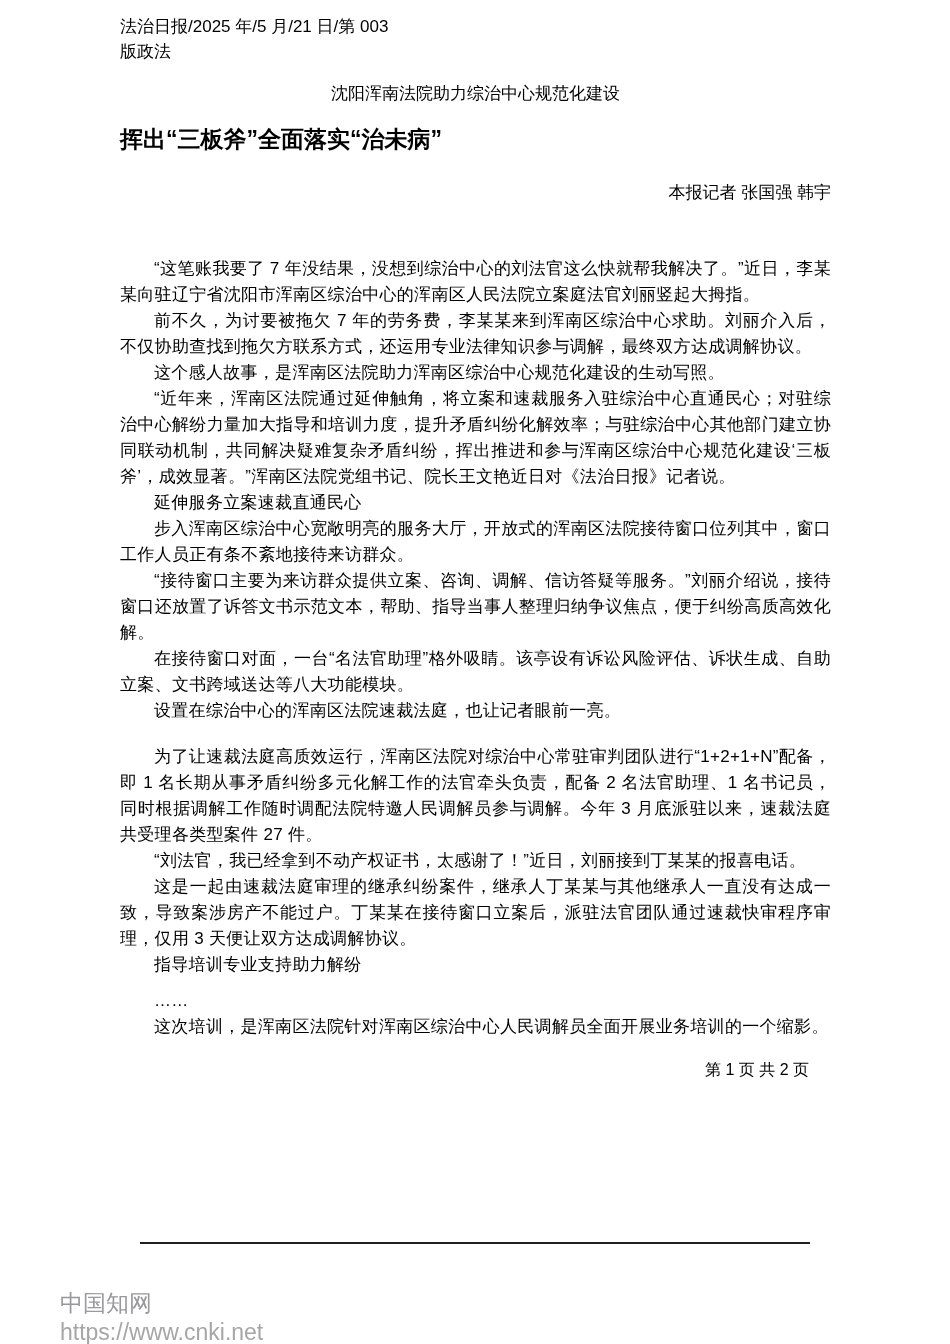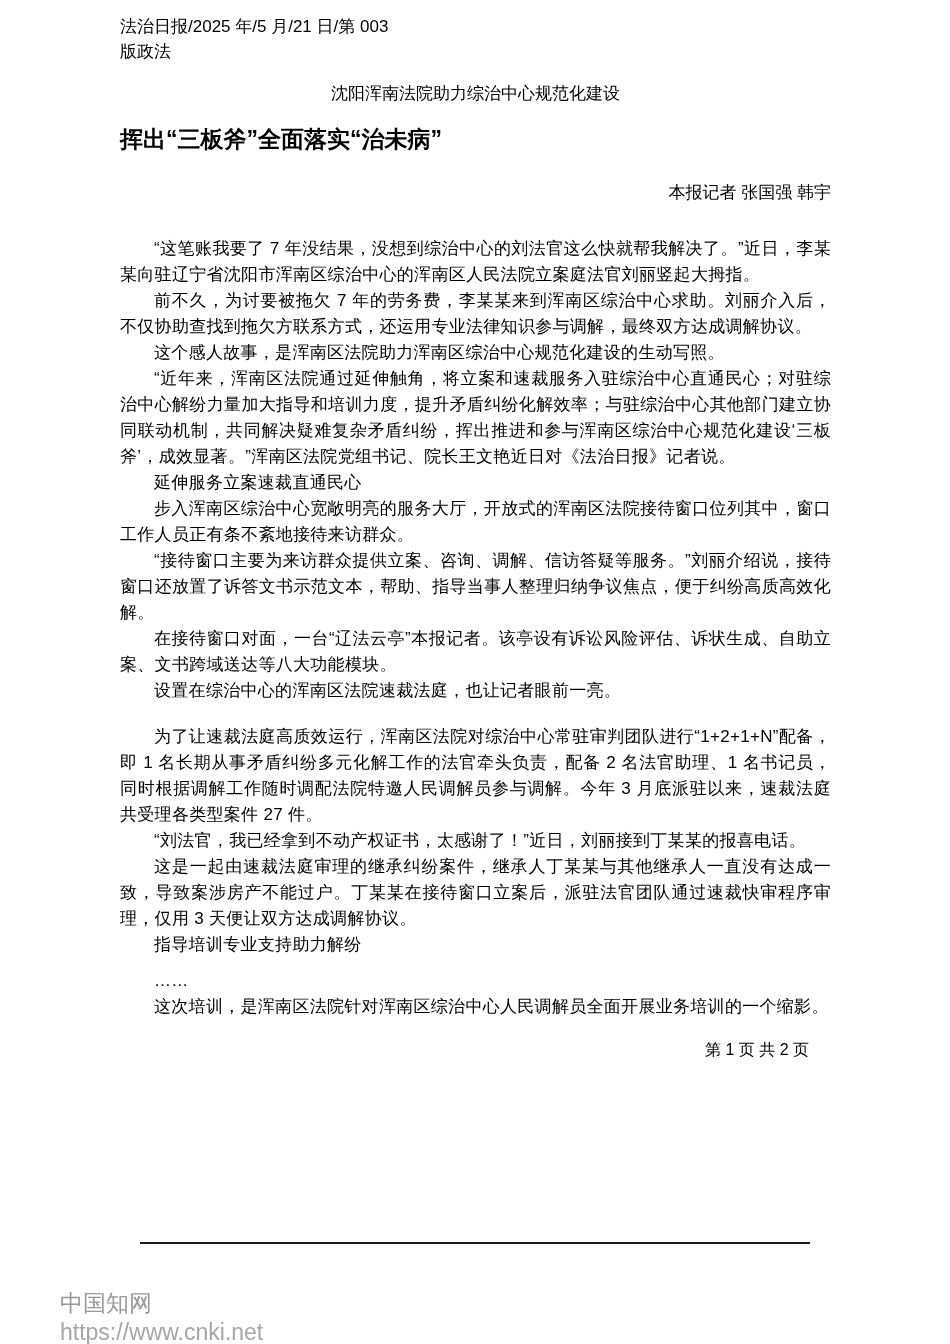--- a/index.html
+++ b/index.html
@@ -43,21 +43,21 @@
     line-height: 30px;
     margin: 20px 0 0 0;
   }
   .byline {
     text-align: right;
     font-size: 17px;
     line-height: 22px;
     margin: 28px 0 0 0;
   }
   .body {
-    margin-top: 32px;
+    margin-top: 52px;
   }
   .body p {
     margin: 0;
     font-size: 17px;
     line-height: 26px;
     text-indent: 2em;
     text-align: justify;
     letter-spacing: 0.3px;
   }
   .body p.gap-large { margin-top: 20px; }
@@ -111,21 +111,21 @@
     <div class="title">挥出“三板斧”全面落实“治未病”</div>
     <div class="byline">本报记者 张国强 韩宇</div>
     <div class="body">
         <p>“这笔账我要了 7 年没结果，没想到综治中心的刘法官这么快就帮我解决了。”近日，李某某向驻辽宁省沈阳市浑南区综治中心的浑南区人民法院立案庭法官刘丽竖起大拇指。</p>
         <p>前不久，为讨要被拖欠 7 年的劳务费，李某某来到浑南区综治中心求助。刘丽介入后，不仅协助查找到拖欠方联系方式，还运用专业法律知识参与调解，最终双方达成调解协议。</p>
         <p>这个感人故事，是浑南区法院助力浑南区综治中心规范化建设的生动写照。</p>
         <p>“近年来，浑南区法院通过延伸触角，将立案和速裁服务入驻综治中心直通民心；对驻综治中心解纷力量加大指导和培训力度，提升矛盾纠纷化解效率；与驻综治中心其他部门建立协同联动机制，共同解决疑难复杂矛盾纠纷，挥出推进和参与浑南区综治中心规范化建设‘三板斧’，成效显著。”浑南区法院党组书记、院长王文艳近日对《法治日报》记者说。</p>
         <p>延伸服务立案速裁直通民心</p>
         <p>步入浑南区综治中心宽敞明亮的服务大厅，开放式的浑南区法院接待窗口位列其中，窗口工作人员正有条不紊地接待来访群众。</p>
         <p>“接待窗口主要为来访群众提供立案、咨询、调解、信访答疑等服务。”刘丽介绍说，接待窗口还放置了诉答文书示范文本，帮助、指导当事人整理归纳争议焦点，便于纠纷高质高效化解。</p>
-        <p>在接待窗口对面，一台“辽法云亭”本报记者。该亭设有诉讼风险评估、诉状生成、自助立案、文书跨域送达等八大功能模块。</p>
+        <p>在接待窗口对面，一台“名法官助理”格外吸睛。该亭设有诉讼风险评估、诉状生成、自助立案、文书跨域送达等八大功能模块。</p>
         <p>设置在综治中心的浑南区法院速裁法庭，也让记者眼前一亮。</p>
         <p class="gap-large">为了让速裁法庭高质效运行，浑南区法院对综治中心常驻审判团队进行“1+2+1+N”配备，即 1 名长期从事矛盾纠纷多元化解工作的法官牵头负责，配备 2 名法官助理、1 名书记员，同时根据调解工作随时调配法院特邀人民调解员参与调解。今年 3 月底派驻以来，速裁法庭共受理各类型案件 27 件。</p>
         <p>“刘法官，我已经拿到不动产权证书，太感谢了！”近日，刘丽接到丁某某的报喜电话。</p>
         <p>这是一起由速裁法庭审理的继承纠纷案件，继承人丁某某与其他继承人一直没有达成一致，导致案涉房产不能过户。丁某某在接待窗口立案后，派驻法官团队通过速裁快审程序审理，仅用 3 天便让双方达成调解协议。</p>
         <p>指导培训专业支持助力解纷</p>
         <p class="gap-small">……</p>
         <p>这次培训，是浑南区法院针对浑南区综治中心人民调解员全面开展业务培训的一个缩影。</p>
       </div>
     <div class="page-indicator">第 1 页 共 2 页</div>
   </div>

